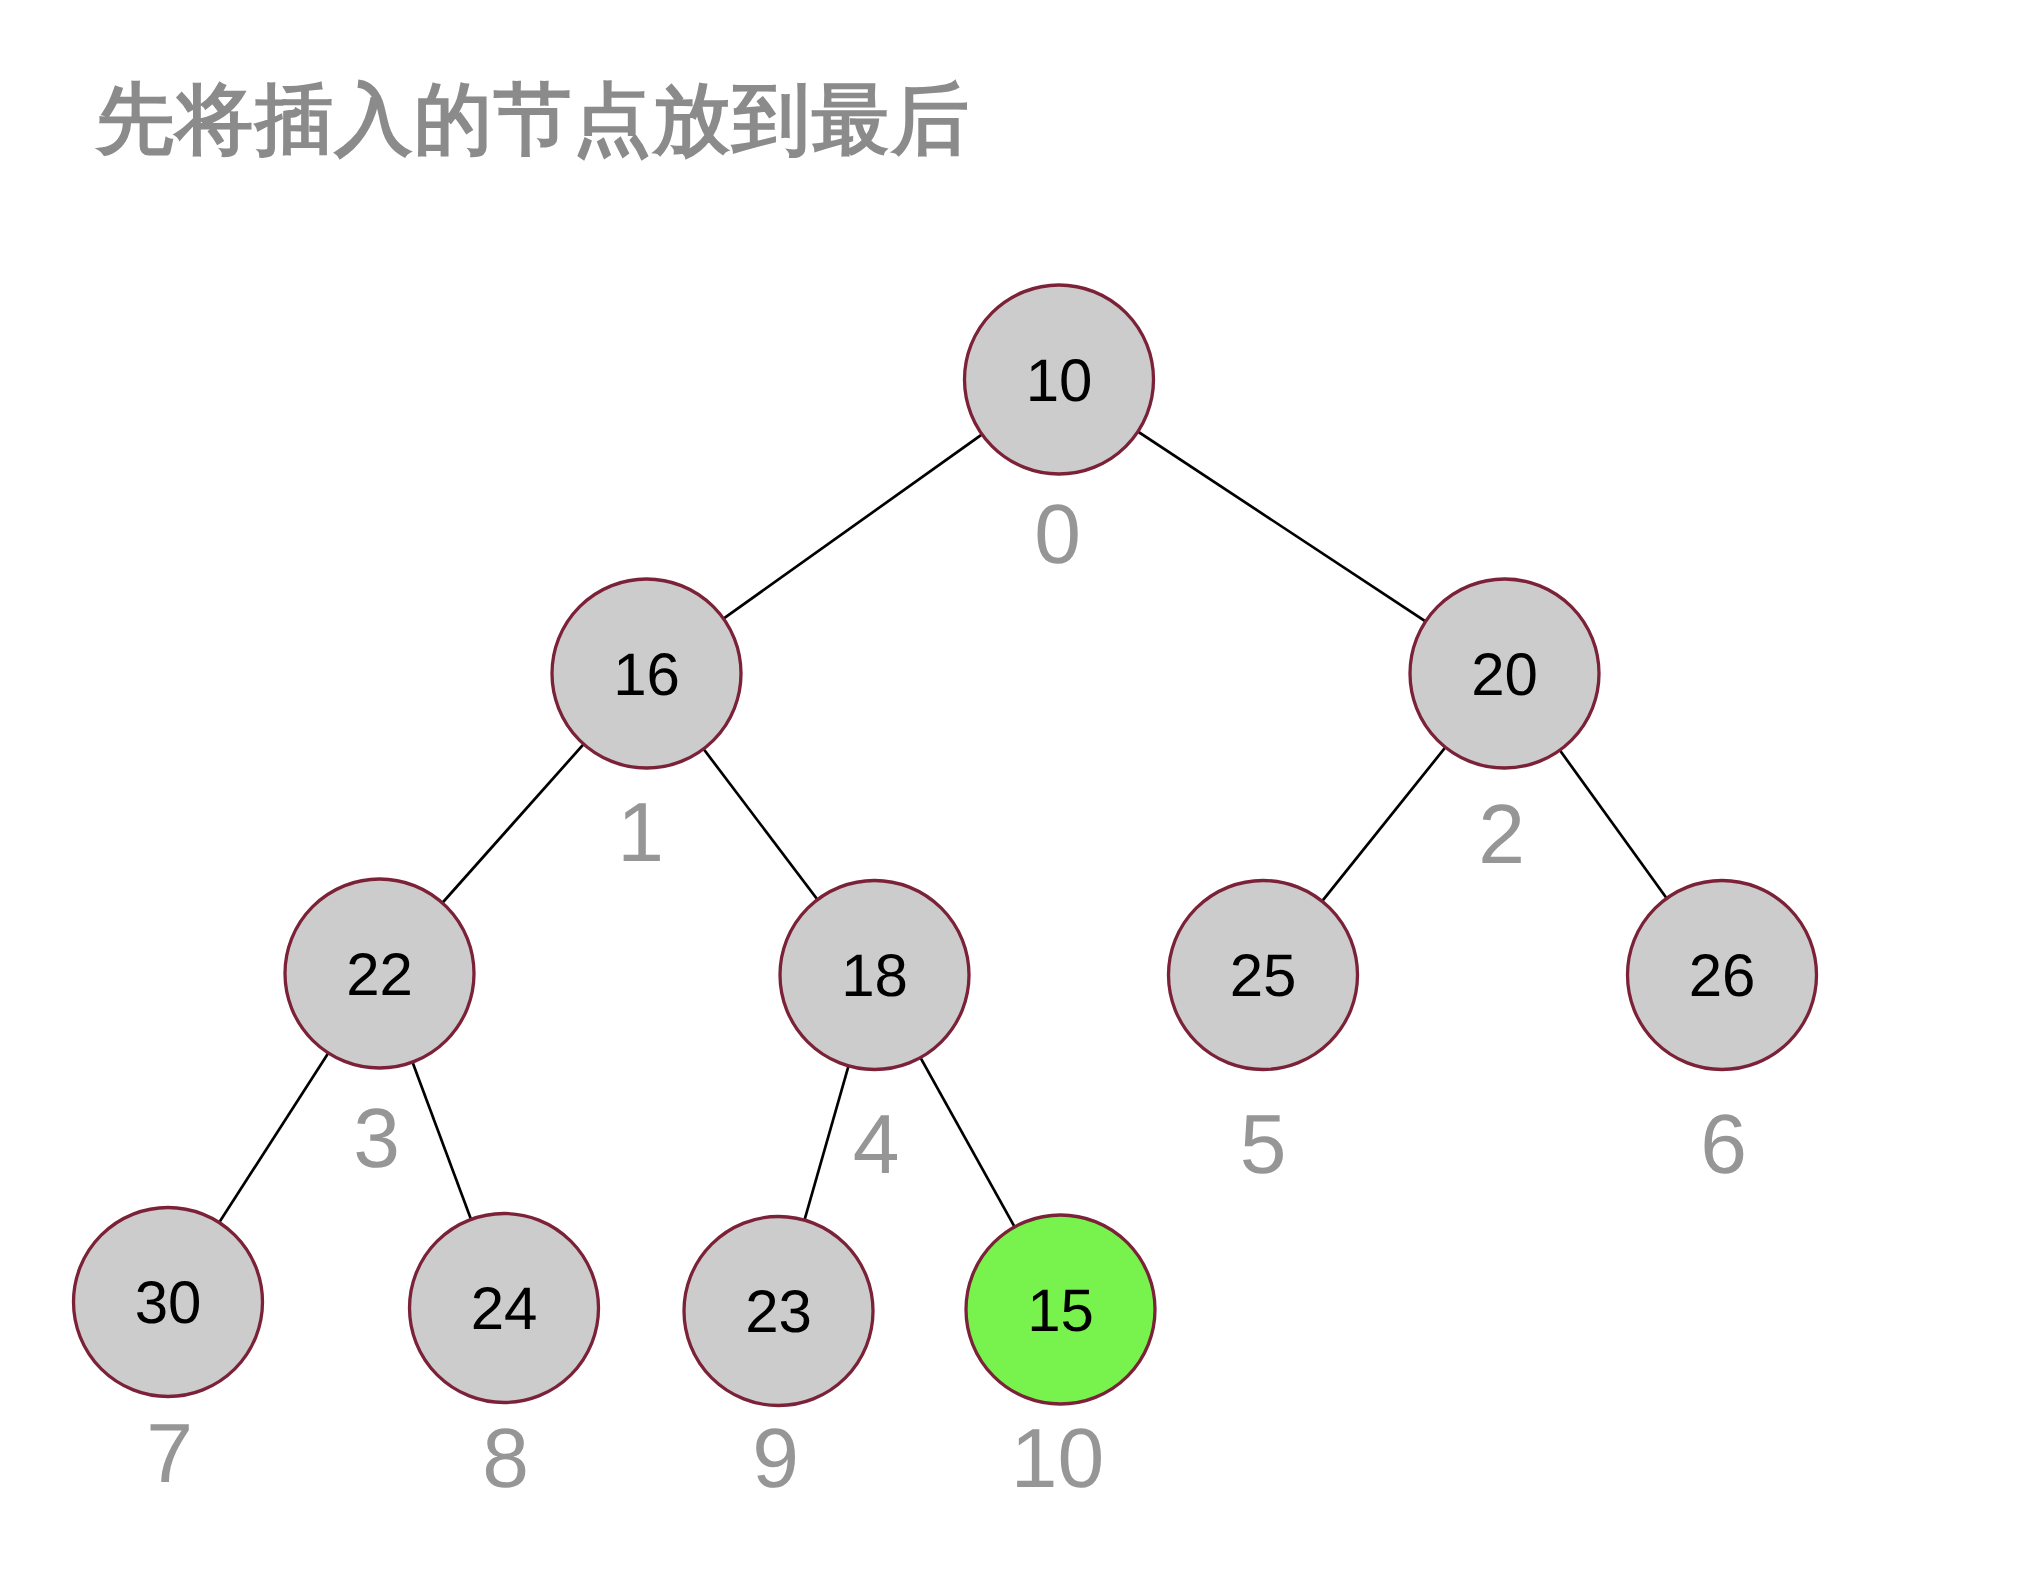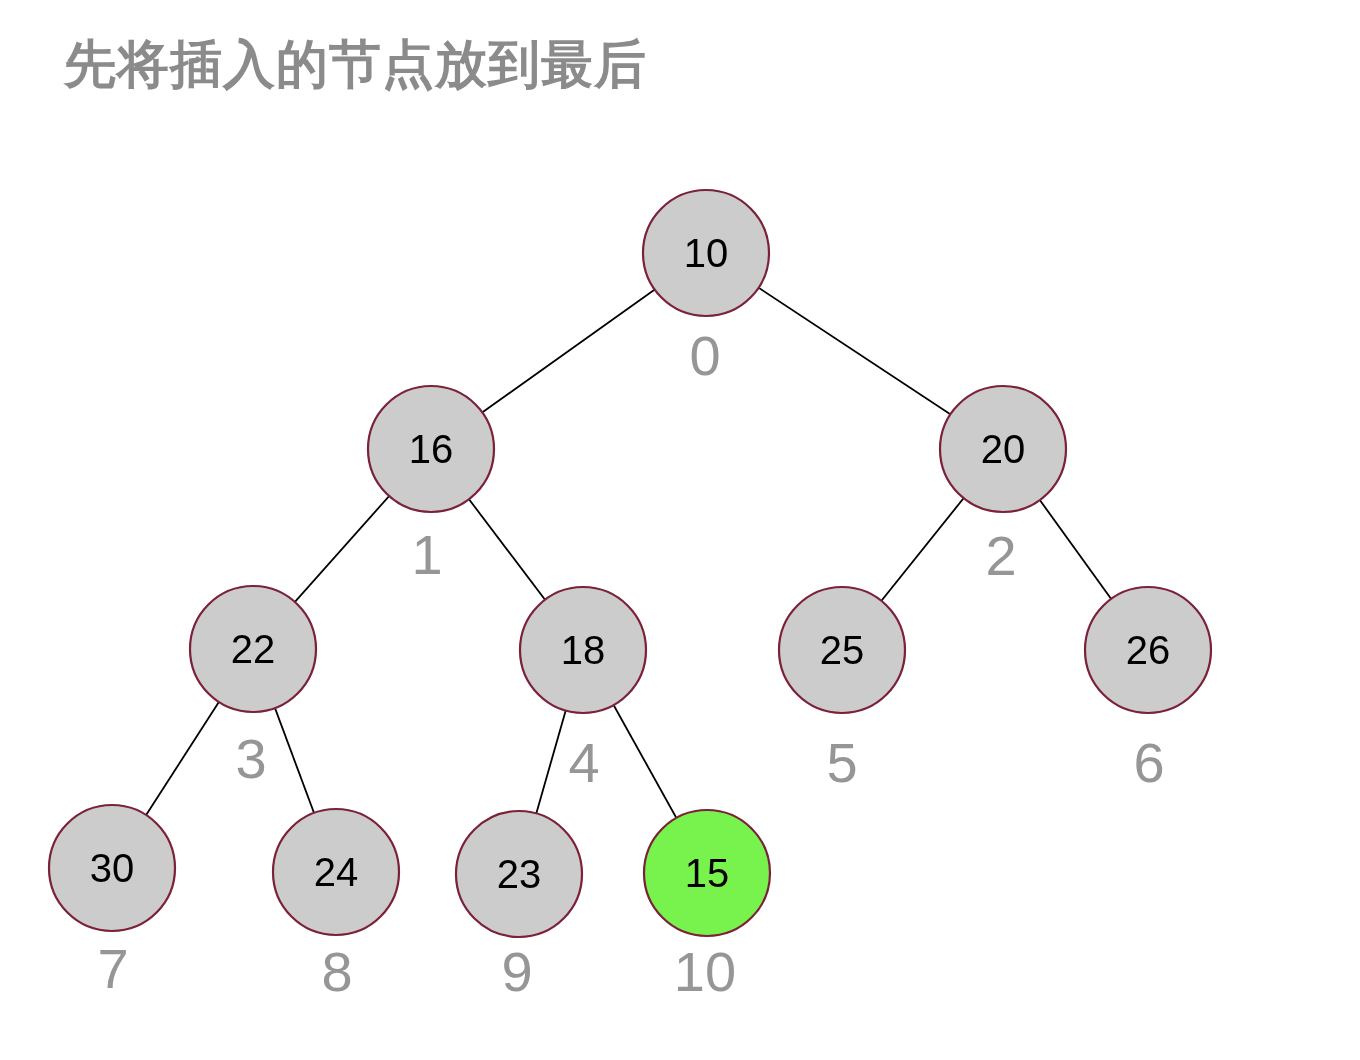--- a/index.html
+++ b/index.html
@@ -11,21 +11,21 @@
     position: relative;
     width: 1360px;
     height: 1060px;
     background: #ffffff;
     overflow: hidden;
     font-family: "Liberation Sans", sans-serif;
   }
   .page-title {
     position: absolute;
     left: 64px;
-    top: 36px;
+    top: 52px;
     margin: 0;
     font-size: 52px;
     font-weight: 600;
     letter-spacing: 1px;
     line-height: 1.1;
     font-family: "Liberation Sans", sans-serif;
   }
   .tree-svg {
     position: absolute;
     left: 0;

